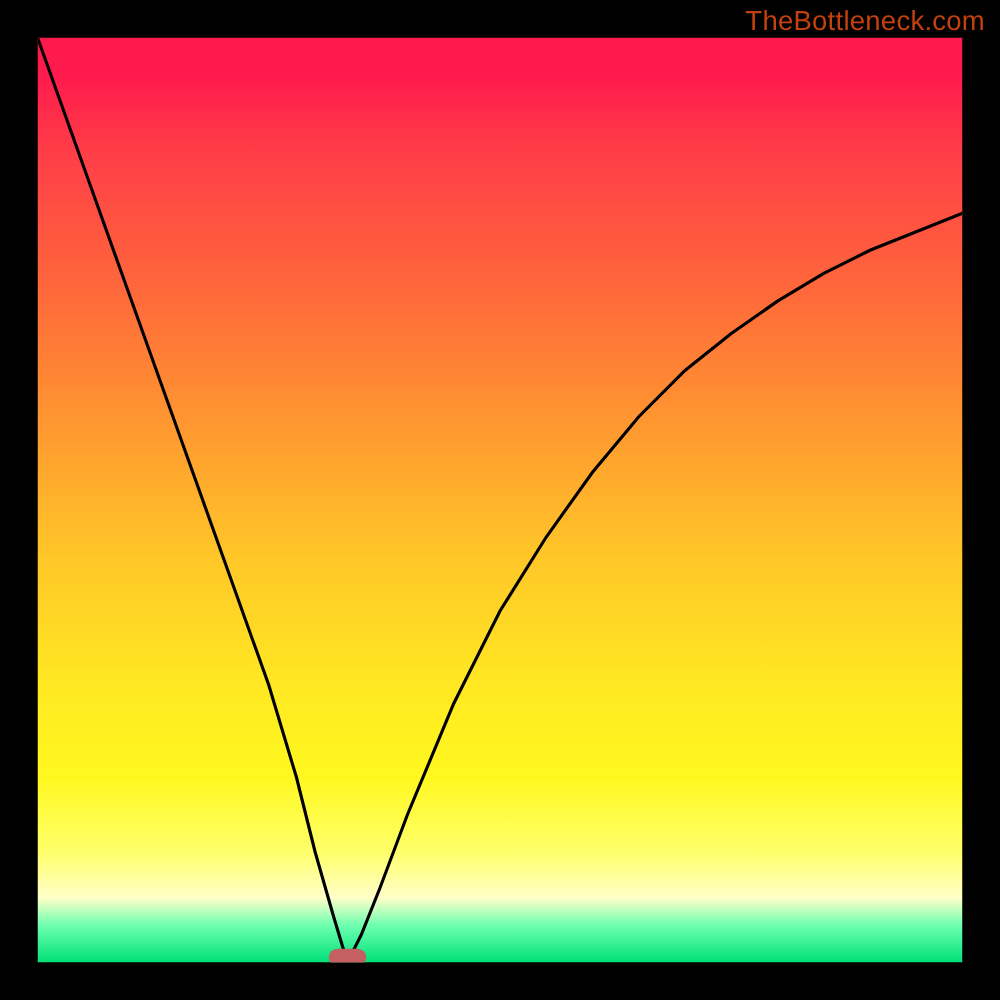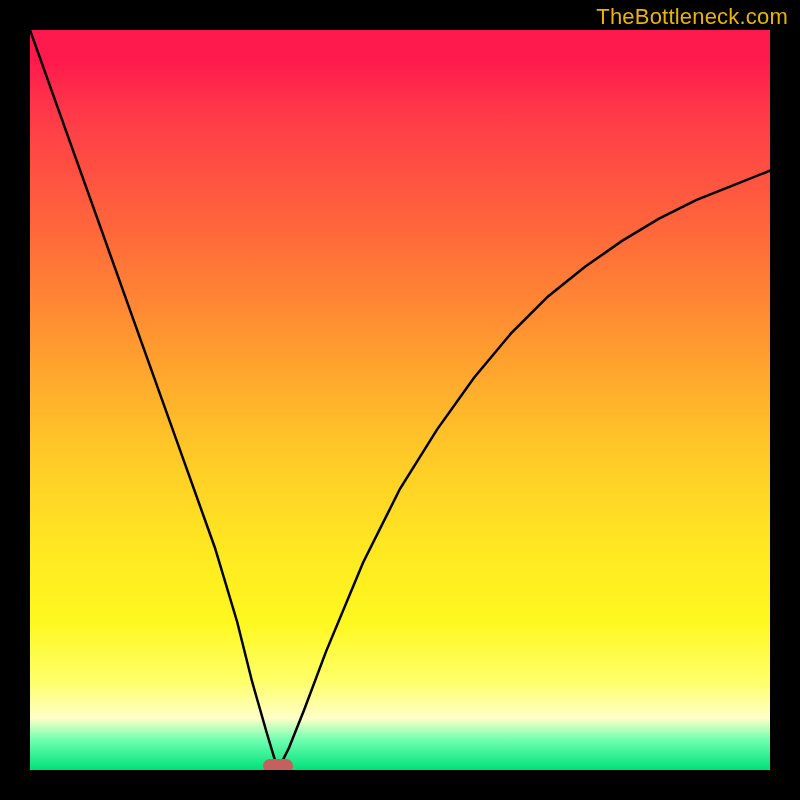--- a/index.html
+++ b/index.html
@@ -14,21 +14,21 @@
   .frame {
     position: relative;
     width: 800px;
     height: 800px;
     background: #000;
   }
   .watermark {
     position: absolute;
     top: 4px;
     right: 12px;
-    color: #eab308;
+    color: #c2410c;
     font-size: 22px;
     font-weight: 400;
     letter-spacing: 0.2px;
     z-index: 5;
   }
   .plot {
     position: absolute;
     left: 30px;
     top: 30px;
     width: 740px;

